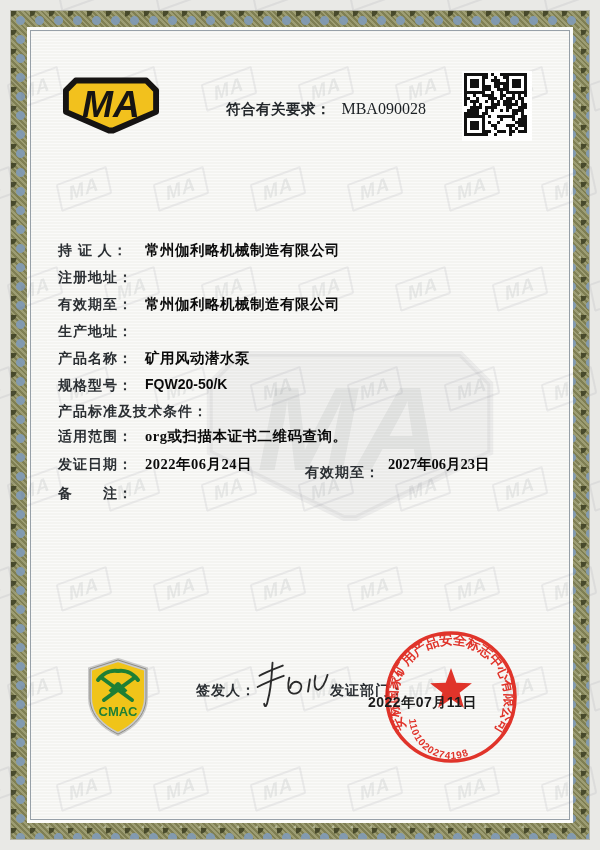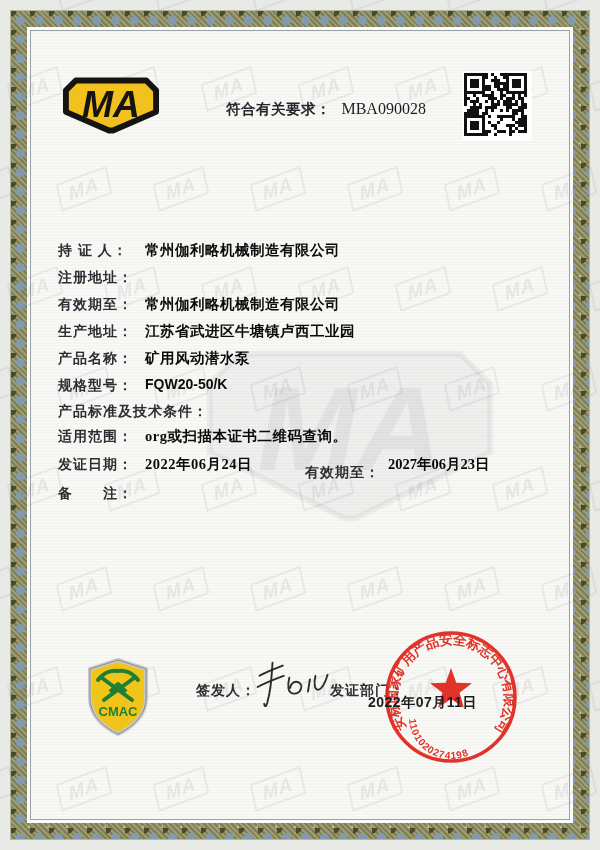--- a/index.html
+++ b/index.html
@@ -437,21 +437,20 @@
   </div>
   <div class="row" style="top:239px">
     <span class="lbl">注册地址：</span>
   </div>
   <div class="row" style="top:266px">
     <span class="lbl">有效期至：</span>
     <span class="val">常州伽利略机械制造有限公司</span>
   </div>
   <div class="row" style="top:293px">
     <span class="lbl">生产地址：</span>
-    <span class="val">江苏省武进区牛塘镇卢西工业园</span>
   </div>
   <div class="row" style="top:320px">
     <span class="lbl">产品名称：</span>
     <span class="val">矿用风动潜水泵</span>
   </div>
   <div class="row" style="top:347px">
     <span class="lbl">规格型号：</span>
     <span class="val mono">FQW20-50/K</span>
   </div>
   <div class="row" style="top:373px">

